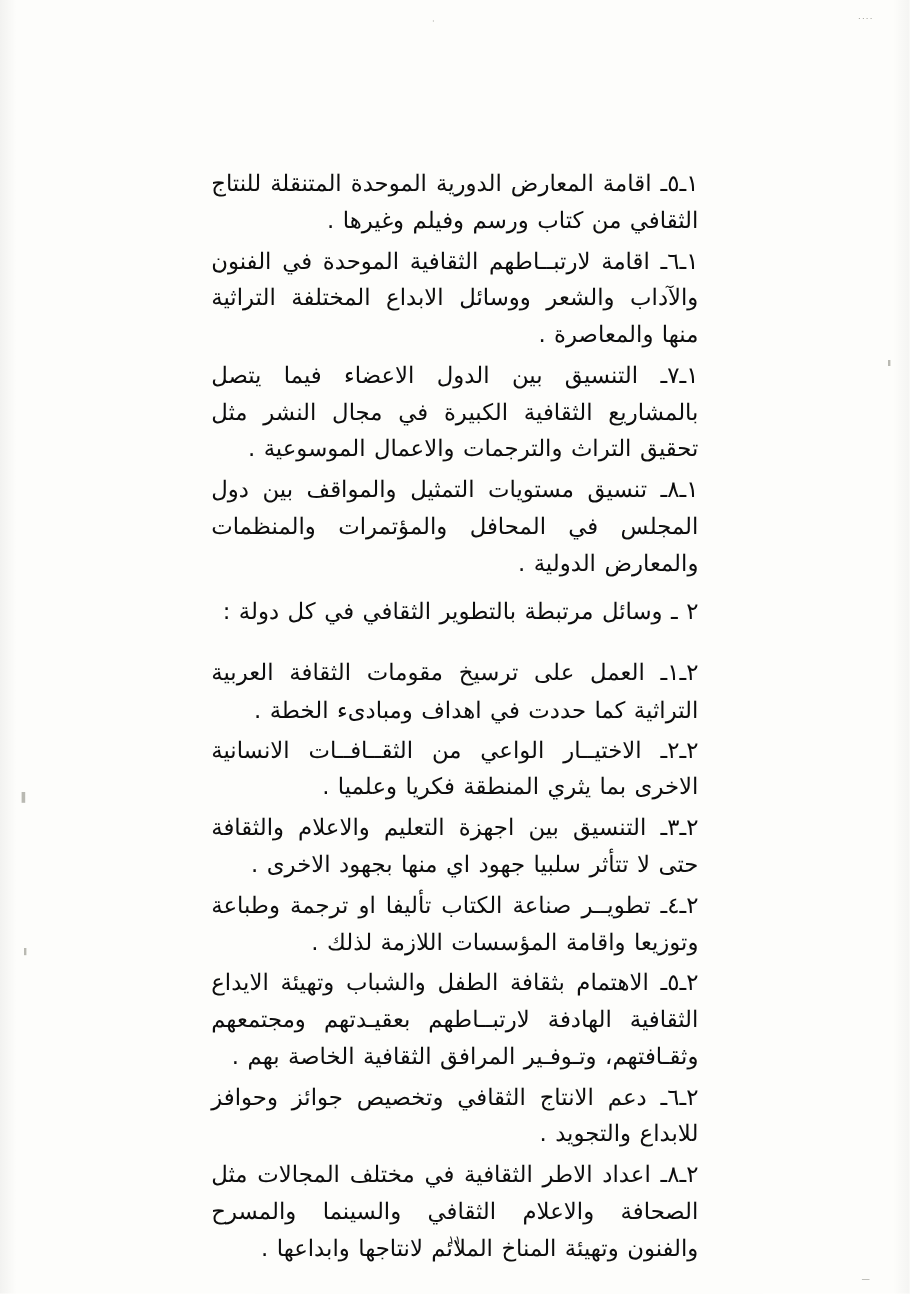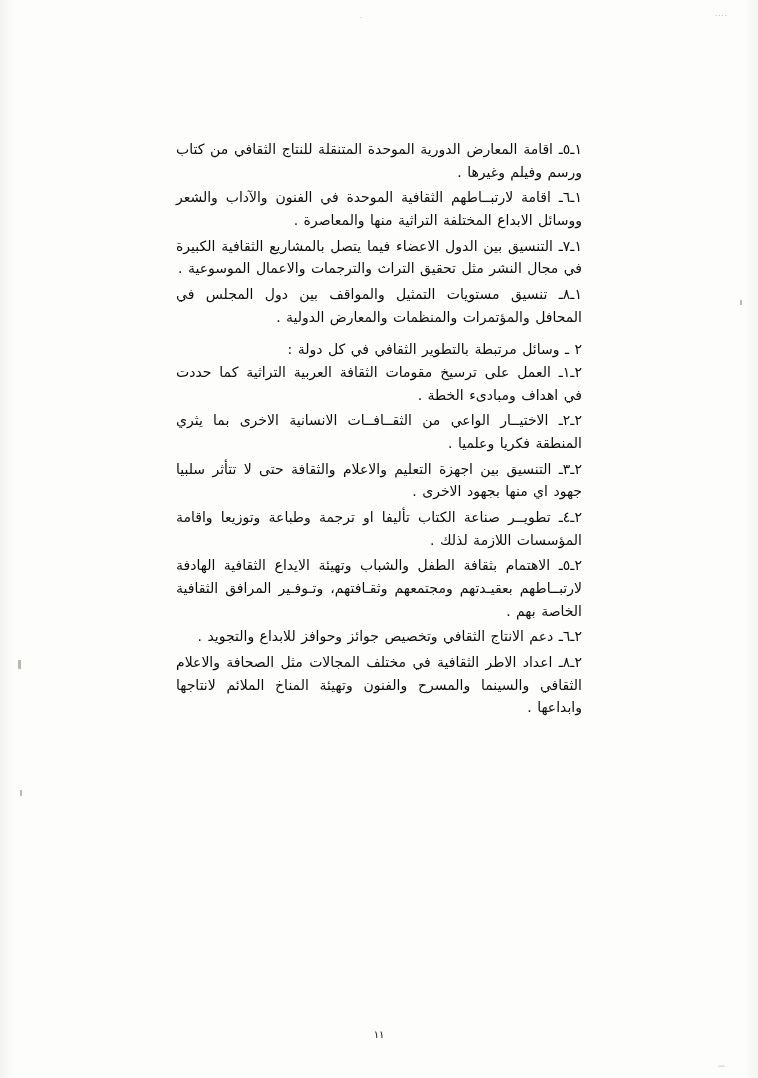--- a/index.html
+++ b/index.html
@@ -46,32 +46,32 @@
   .content {
     position: absolute;
     top: 138px;
     right: 176px;
     left: 176px;
     direction: rtl;
     text-align: right;
   }
 
   .para {
-    font-size: 14px;
+    font-size: 19px;
     line-height: 1.62;
     margin: 0 0 3px 0;
     text-align: justify;
     text-justify: inter-word;
     letter-spacing: 0px;
     word-spacing: 1px;
   }
 
   .para.section-head {
     margin-top: 10px;
-    margin-bottom: 0;
+    margin-bottom: 20px;
     text-align: right;
   }
 
   .para.spaced-top {
     margin-top: 20px;
   }
 
   .page-number {
     position: absolute;
     bottom: 38px;

